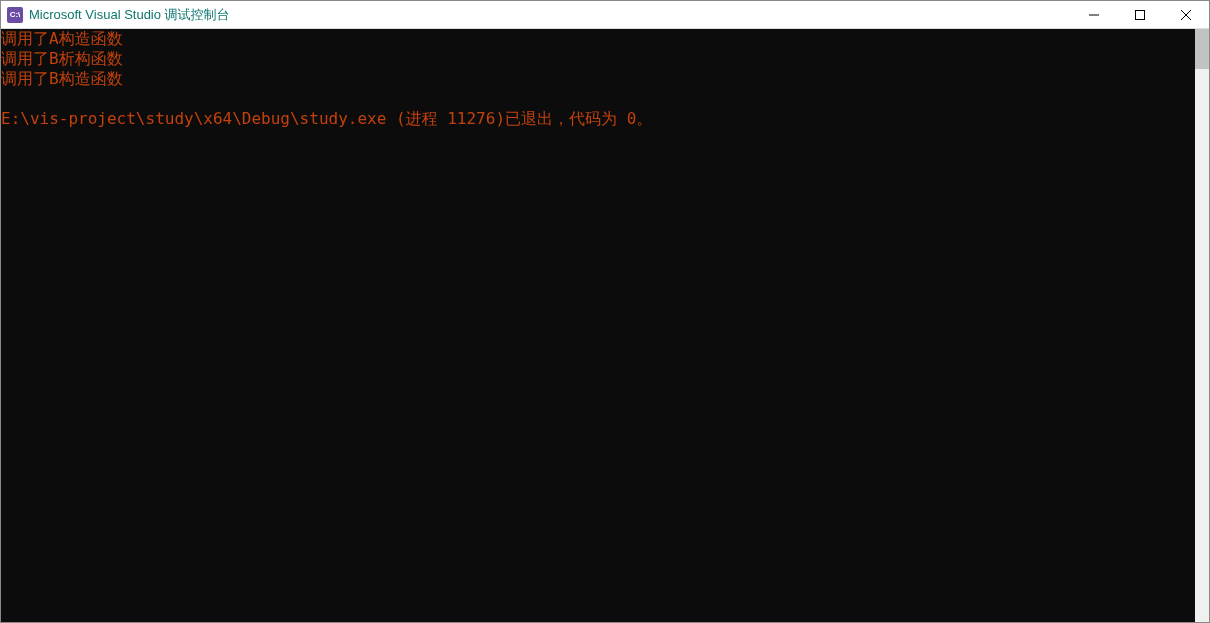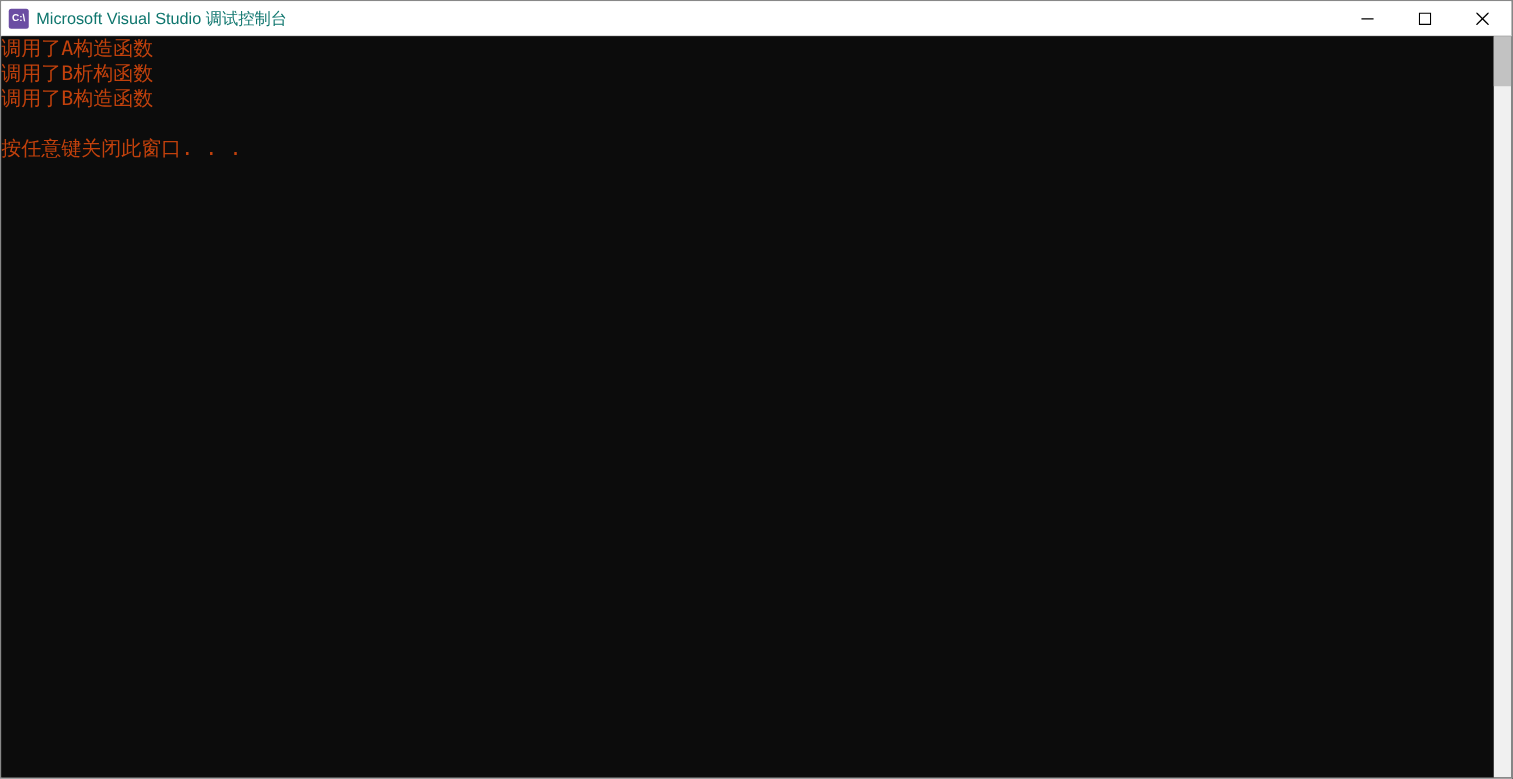--- a/index.html
+++ b/index.html
@@ -125,19 +125,19 @@
       <div class="titlebar-btn">
         <svg viewBox="0 0 10 10">
             <line x1="0" y1="0" x2="10" y2="10"></line>
             <line x1="10" y1="0" x2="0" y2="10"></line>
           </svg>
       </div>
     </div>
   </div>
 
   <div class="console-wrap">
-    <div class="console" id="console"><div class="line">调用了A构造函数</div><div class="line">调用了B析构函数</div><div class="line">调用了B构造函数</div><div class="line"></div><div class="line">按任意键关闭此窗口. . .</div></div>
+    <div class="console" id="console"><div class="line">调用了A构造函数</div><div class="line">调用了B析构函数</div><div class="line">调用了B构造函数</div><div class="line"></div><div class="line">E:\vis-project\study\x64\Debug\study.exe (进程 11276)已退出，代码为 0。</div></div>
     <div class="scrollbar">
       <div class="scrollbar-thumb"></div>
     </div>
   </div>
 
 </div>
 
 </body></html>

